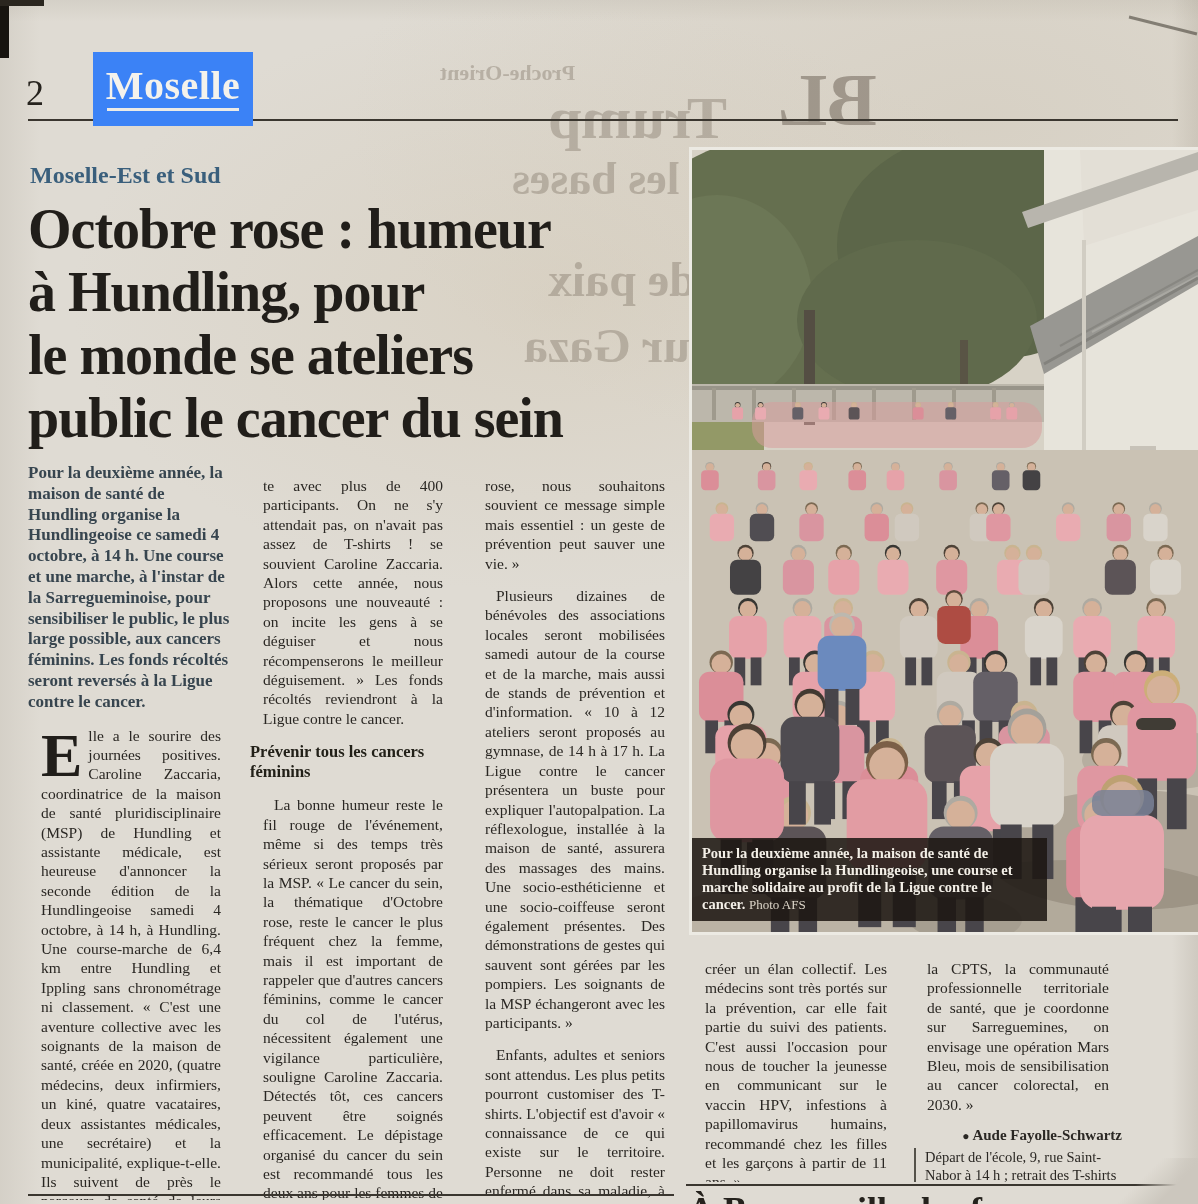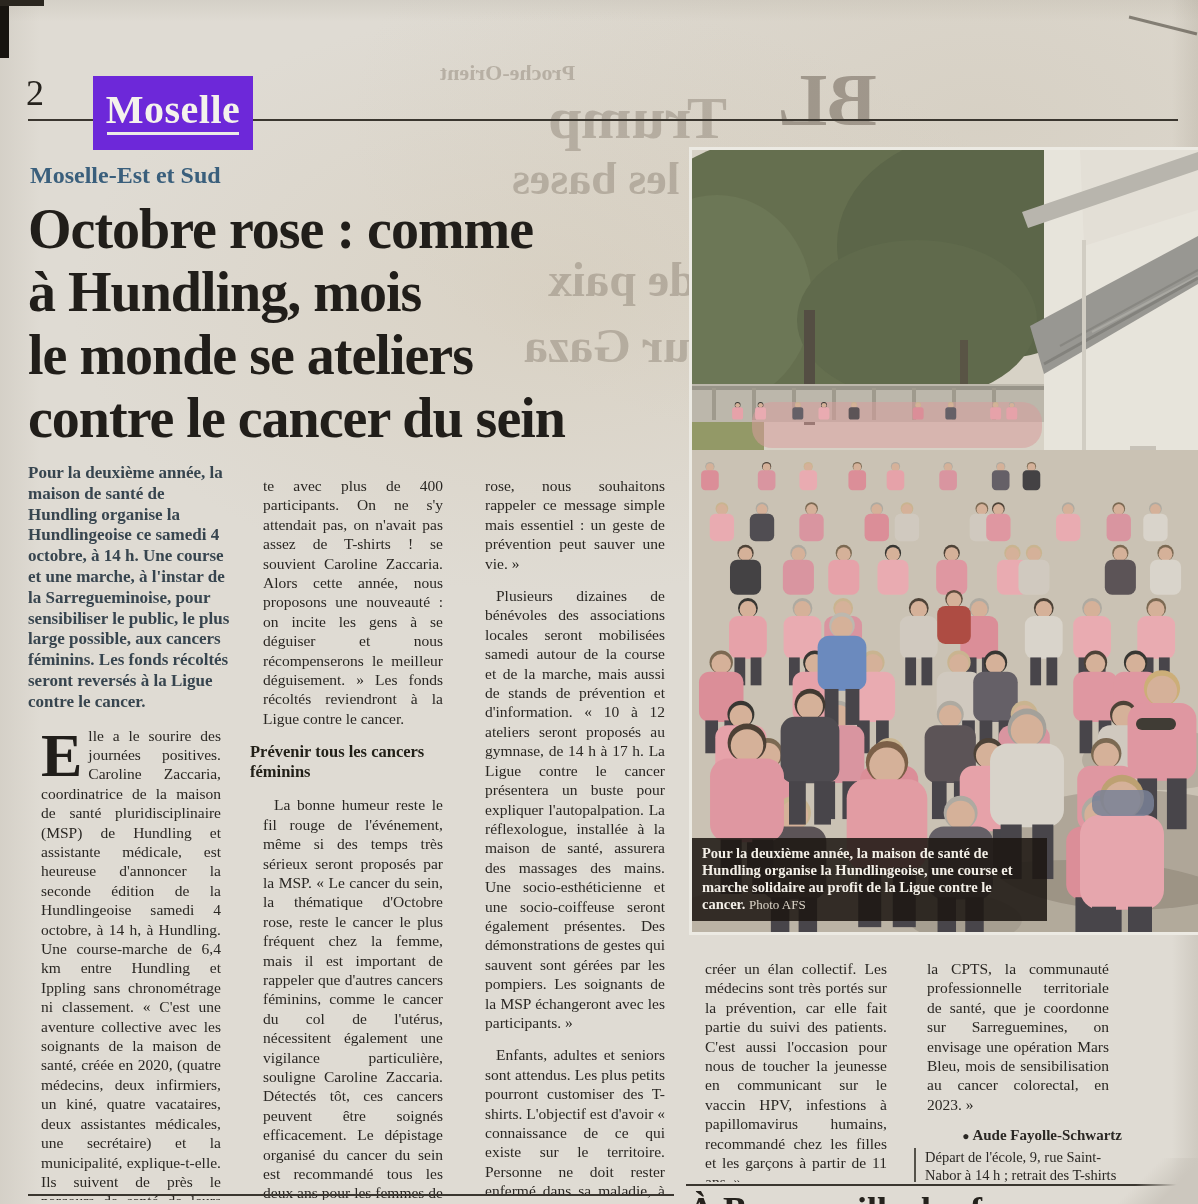--- a/index.html
+++ b/index.html
@@ -13,21 +13,21 @@
       linear-gradient(to right, rgba(120,110,95,.10), rgba(0,0,0,0) 40px),
       linear-gradient(to left, rgba(120,110,95,.16), rgba(0,0,0,0) 26px),
       linear-gradient(to bottom, rgba(120,110,95,.10), rgba(0,0,0,0) 22px);}
   .edge-mark-left{position:absolute;left:0;top:0;width:9px;height:58px;background:#17140f;}
   .edge-mark-top{position:absolute;left:0;top:0;width:44px;height:6px;background:#2a261f;}
   .edge-mark-tr{position:absolute;right:0;top:24px;width:70px;height:3px;background:rgba(60,54,46,.55);transform:rotate(14deg);}
 
   
   .page-number{position:absolute;left:26px;top:72px;font-size:36px;color:#26231e;}
   .header-rule{position:absolute;left:28px;top:119px;width:1150px;height:2px;background:#3a362f;}
-  .section-banner{position:absolute;left:93px;top:76px;width:160px;height:74px;background:#6d28d9;
+  .section-banner{position:absolute;left:93px;top:52px;width:160px;height:74px;background:#3b82f6;
     display:flex;align-items:center;justify-content:center;}
   .section-banner .label{color:#f4f2ec;font-weight:bold;font-size:40px;letter-spacing:.5px;margin-top:-8px;}
   .section-banner .inner-line{position:absolute;left:14px;right:14px;top:56px;height:3px;background:#ecebe6;}
   .kicker{position:absolute;left:30px;top:162px;font-size:24px;font-weight:bold;color:#3a5f7c;}
 
   
   .bt{position:absolute;transform:scaleX(-1);font-weight:bold;color:rgba(112,101,84,.34);
       white-space:nowrap;pointer-events:none;}
   .bt1{left:440px;top:60px;font-size:22px;}
   .bt2{left:548px;top:84px;font-size:60px;}
@@ -87,40 +87,40 @@
 
 <div class="page-number">2</div>
 <div class="header-rule"></div>
 <div class="section-banner">
   <span class="label">Moselle</span>
   <span class="inner-line"></span>
 </div>
 <div class="kicker">Moselle-Est et Sud</div>
 
 <div class="headline">
-  <div>Octobre rose : comme</div>
-  <div>à Hundling, mois</div>
+  <div>Octobre rose : humeur</div>
+  <div>à Hundling, pour</div>
   <div>le monde se ateliers</div>
-  <div>contre le cancer du sein</div>
+  <div>public le cancer du sein</div>
 </div>
 
 <div class="col col1">
   <p class="lede">Pour la deuxième année, la maison de santé de Hundling organise la Hundlingeoise ce samedi 4 octobre, à 14 h. Une course et une marche, à l'instar de la Sarregueminoise, pour sensibiliser le public, le plus large possible, aux cancers féminins. Les fonds récoltés seront reversés à la Ligue contre le cancer.</p>
   <p class="body-text"><span class="dropcap">E</span><span>lle a le sourire des journées positives. Caroline Zaccaria, coordinatrice de la maison de santé pluridisciplinaire (MSP) de Hundling et assistante médicale, est heureuse d'annoncer la seconde édition de la Hundlingeoise samedi 4 octobre, à 14 h, à Hundling. Une course-marche de 6,4 km entre Hundling et Ippling sans chronométrage ni classement. « C'est une aventure collective avec les soignants de la maison de santé, créée en 2020, (quatre médecins, deux infirmiers, un kiné, quatre vacataires, deux assistantes médicales, une secrétaire) et la municipalité, explique-t-elle. Ils suivent de près le parcours de santé de leurs patients et cela commence dès la prévention. Leur rôle n'est pas seulement de soigner, mais aussi d'accompagner, d'informer et de sensibiliser tout au long de la vie. »</span></p>
 
 </div>
 
 <div class="col col2">
   <p class="body-text">te avec plus de 400 participants. On ne s'y attendait pas, on n'avait pas assez de T-shirts ! se souvient Caroline Zaccaria. Alors cette année, nous proposons une nouveauté : on incite les gens à se déguiser et nous récompenserons le meilleur déguisement. » Les fonds récoltés reviendront à la Ligue contre le cancer.</p>
   <p class="subhead">Prévenir tous les cancers féminins</p>
   <p class="body-text indent">La bonne humeur reste le fil rouge de l'événement, même si des temps très sérieux seront proposés par la MSP. « Le cancer du sein, la thématique d'Octobre rose, reste le cancer le plus fréquent chez la femme, mais il est important de rappeler que d'autres cancers féminins, comme le cancer du col de l'utérus, nécessitent également une vigilance particulière, souligne Caroline Zaccaria. Détectés tôt, ces cancers peuvent être soignés efficacement. Le dépistage organisé du cancer du sein est recommandé tous les deux ans pour les femmes de 50 à 74 ans, tandis que le dépistage du cancer de l'utérus peut être effectué dès 25 ans par frottis. L'autopalpation des seins peut se pratiquer dès 20 ans et toute consultation des seins chez un gynécologue ou une sage-femme est utile à tout âge. Avec cette opération Octobre</p>
 </div>
 
 <div class="col col3">
-  <p class="body-text">rose, nous souhaitons rappeler ce message simple mais essentiel : un geste de prévention peut sauver une vie. »</p>
+  <p class="body-text">rose, nous souhaitons souvient ce message simple mais essentiel : un geste de prévention peut sauver une vie. »</p>
   <p class="body-text indent">Plusieurs dizaines de bénévoles des associations locales seront mobilisées samedi autour de la course et de la marche, mais aussi de stands de prévention et d'information. « 10 à 12 ateliers seront proposés au gymnase, de 14 h à 17 h. La Ligue contre le cancer présentera un buste pour expliquer l'autopalpation. La réflexologue, installée à la maison de santé, assurera des massages des mains. Une socio-esthéticienne et une socio-coiffeuse seront également présentes. Des démonstrations de gestes qui sauvent sont gérées par les pompiers. Les soignants de la MSP échangeront avec les participants. »</p>
   <p class="body-text indent">Enfants, adultes et seniors sont attendus. Les plus petits pourront customiser des T-shirts. L'objectif est d'avoir « connaissance de ce qui existe sur le territoire. Personne ne doit rester enfermé dans sa maladie, à l'annonce, pendant et après ». Un test d'autodépistage du cancer du col de l'utérus, récemment possible, sera présenté et expliqué.</p>
 
 </div>
 
 <div class="photo">
   <svg width="506" height="782" viewBox="0 0 506 782">
 
     <rect x="0" y="0" width="506" height="320" fill="#d7d2c6"></rect>
 
@@ -454,21 +454,21 @@
     <span class="credit">Photo AFS</span>
   </div>
 </div>
 
 <div class="colB col4">
   <p class="body-text">créer un élan collectif. Les médecins sont très portés sur la prévention, car elle fait partie du suivi des patients. C'est aussi l'occasion pour nous de toucher la jeunesse en communicant sur le vaccin HPV, infestions à papillomavirus humains, recommandé chez les filles et les garçons à partir de 11 ans. »</p>
   <p class="body-text indent">Quelle sera la suite ? « Sur Hundling, rien de plus pour l'instant, mais dans le cadre de</p>
 </div>
 
 <div class="colB col5">
-  <p class="body-text">la CPTS, la communauté professionnelle territoriale de santé, que je coordonne sur Sarreguemines, on envisage une opération Mars Bleu, mois de sensibilisation au cancer colorectal, en 2023. »</p>
+  <p class="body-text">la CPTS, la communauté professionnelle territoriale de santé, que je coordonne sur Sarreguemines, on envisage une opération Mars Bleu, mois de sensibilisation au cancer colorectal, en 2030. »</p>
   <p class="byline"><span class="dot">●</span> <span>Aude Fayolle-Schwartz</span></p>
   <div class="infobox">Départ de l'école, 9, rue Saint-Nabor à 14 h ; retrait des T-shirts à 13 h 15 au gymnase. Inscriptions (10 €) à la mairie et à la maison de santé (tél. 03 87 02 60 22).</div>
 </div>
 
 <div class="rule-bottom-left"></div>
 <div class="rule-bottom-right"></div>
 <div class="next-headline">À Bouzonville, les femmes</div>
 <div class="corner-curl"></div>
 
 </body></html>

